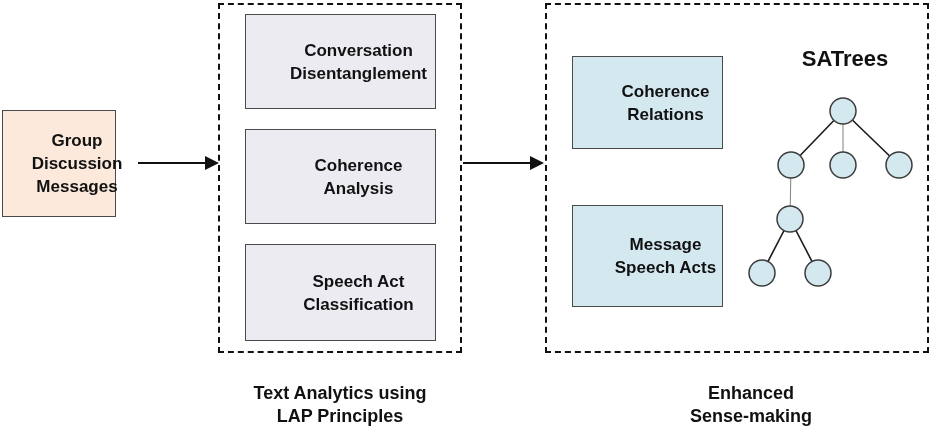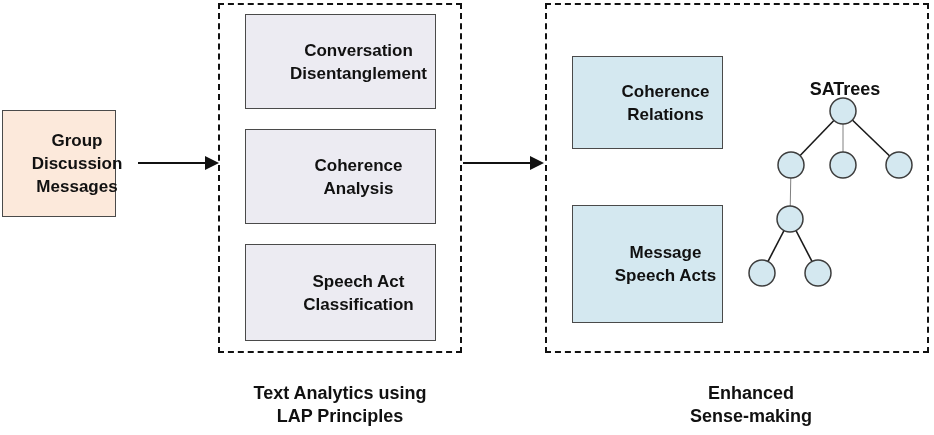--- a/index.html
+++ b/index.html
@@ -36,27 +36,27 @@
 
   
   .lap-box { left: 25px; width: 191px; }
   .lap-box.b0 { top: 9px;   height: 95px; }
   .lap-box.b1 { top: 124px; height: 95px; }
   .lap-box.b2 { top: 239px; height: 97px; }
 
   
   .sense-box { left: 25px; width: 151px; }
   .sense-box.b0 { top: 51px;  height: 93px; }
-  .sense-box.b1 { top: 200px; height: 118px; }
+  .sense-box.b1 { top: 200px; height: 102px; }
 
   .satrees-label {
     position: absolute;
-    left: 228px; top: 73px; width: 140px;
+    left: 228px; top: 42px; width: 140px;
     text-align: center;
-    font-size: 18px; line-height: 23px;
+    font-size: 22px; line-height: 23px;
   }
 
   .caption {
     position: absolute;
     top: 382px; width: 260px;
     text-align: center;
     font-size: 18px; line-height: 23px;
     white-space: pre-line;
   }
   .caption.lap   { left: 210px; }

